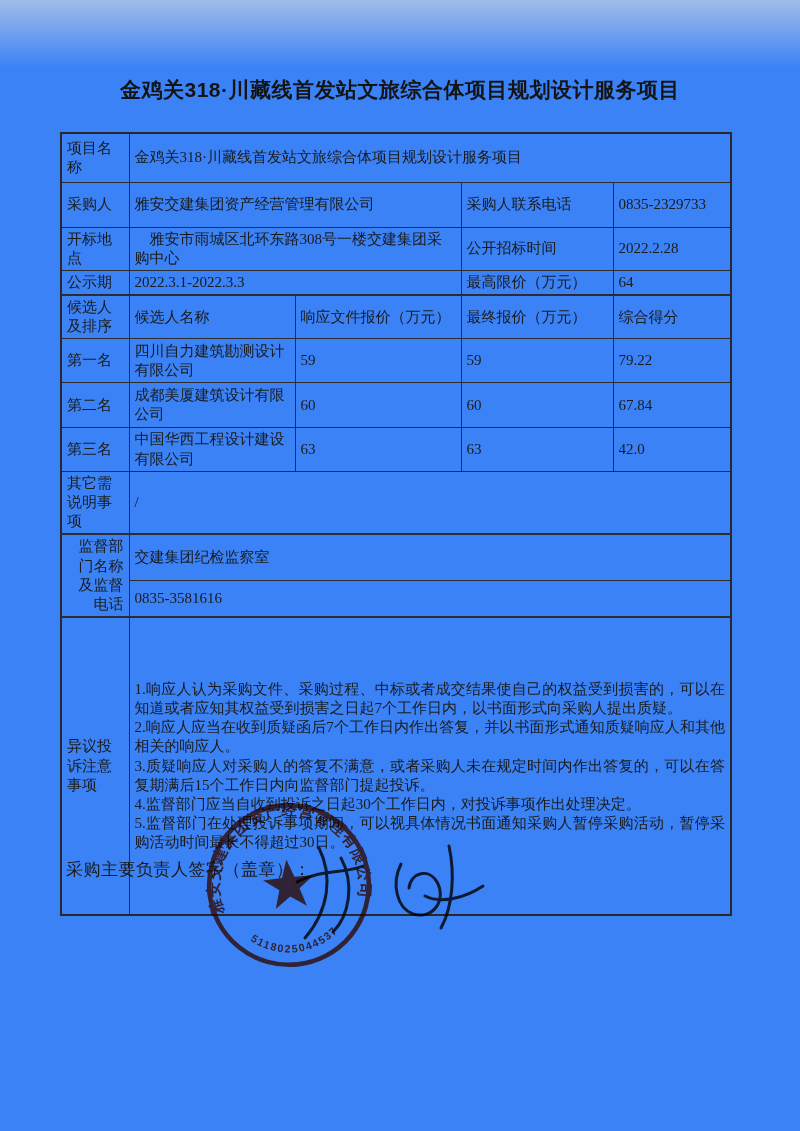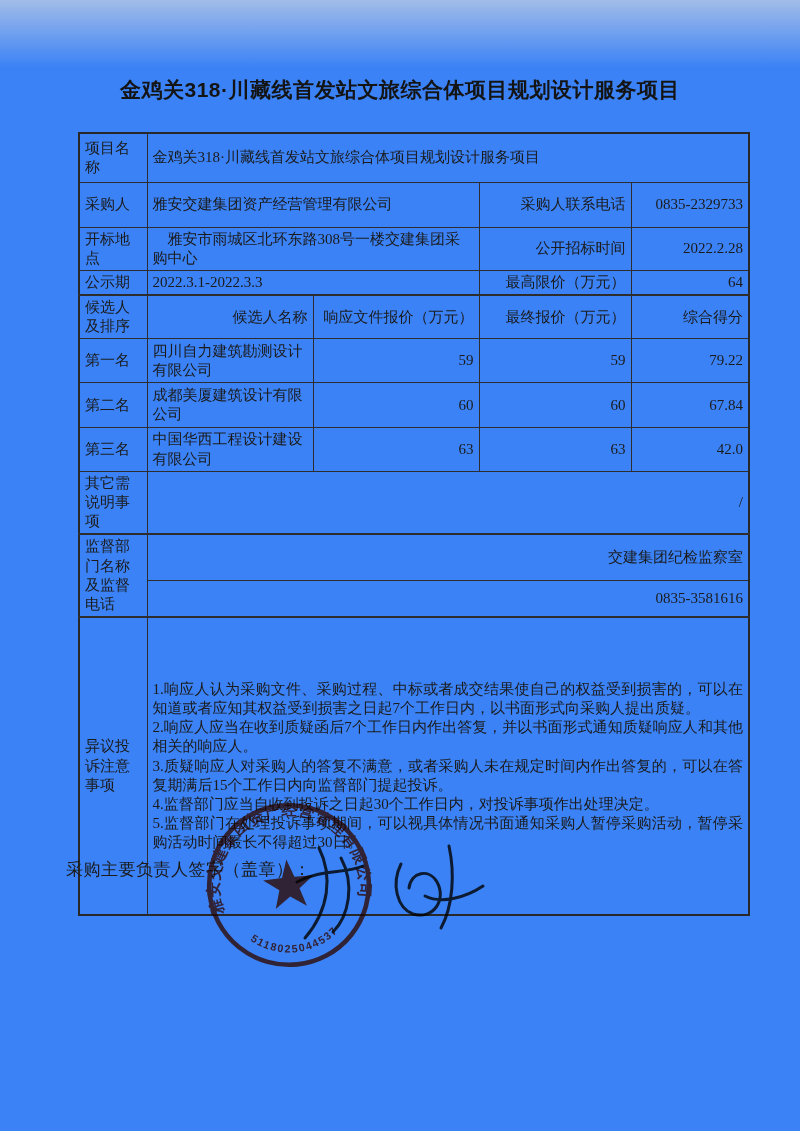--- a/index.html
+++ b/index.html
@@ -13,32 +13,32 @@
     position:absolute;top:0;left:0;width:100%;height:90px;
     background:linear-gradient(180deg, rgba(246,236,220,0.55), rgba(255,255,255,0) 75%);
     pointer-events:none;
   }
   .title{
     position:absolute;top:76px;left:0;width:100%;text-align:center;
     font-family:"Liberation Sans","DejaVu Sans",sans-serif;
     font-weight:700;font-size:21px;line-height:27px;letter-spacing:.5px;color:#141414;
   }
   table.doc{
-    position:absolute;left:78px;top:132px;width:670px;
+    position:absolute;left:60px;top:132px;width:670px;
     border-collapse:collapse;table-layout:fixed;
     border:2px solid #282828;
   }
   table.doc td{
     border:1.5px solid #2d2d2d;
     font-size:15px;line-height:1.28;
     padding:2px 5px;vertical-align:middle;color:#1b1b1b;
   }
   td.lab{padding:2px 2px 2px 3px;}
-  td.c{text-align:right;}
-  td.labc{text-align:left;padding:2px 1px;}
+  td.c{text-align:left;}
+  td.labc{text-align:right;padding:2px 1px;}
   .r1{height:49px;}.r2{height:45px;padding-left:11px;}.r3{height:36px;}.r4{height:24px;}
   .r5{height:32px;}.r6{height:44px;}.r7{height:45px;}.r8{height:36px;}
   .r9{height:35px;}.r10{height:45px;}.r11{height:35px;}.r12{height:298px;}
   tr.sep td{border-top-width:2px;}
   td.objcell{
     vertical-align:top;padding:64px 9px 8px 9px;
     font-size:14.6px;line-height:1.42;text-align:justify;border-radius:8px;
   }
   td.objcell p{margin:0;}
   td.indent1{text-indent:1em;}

